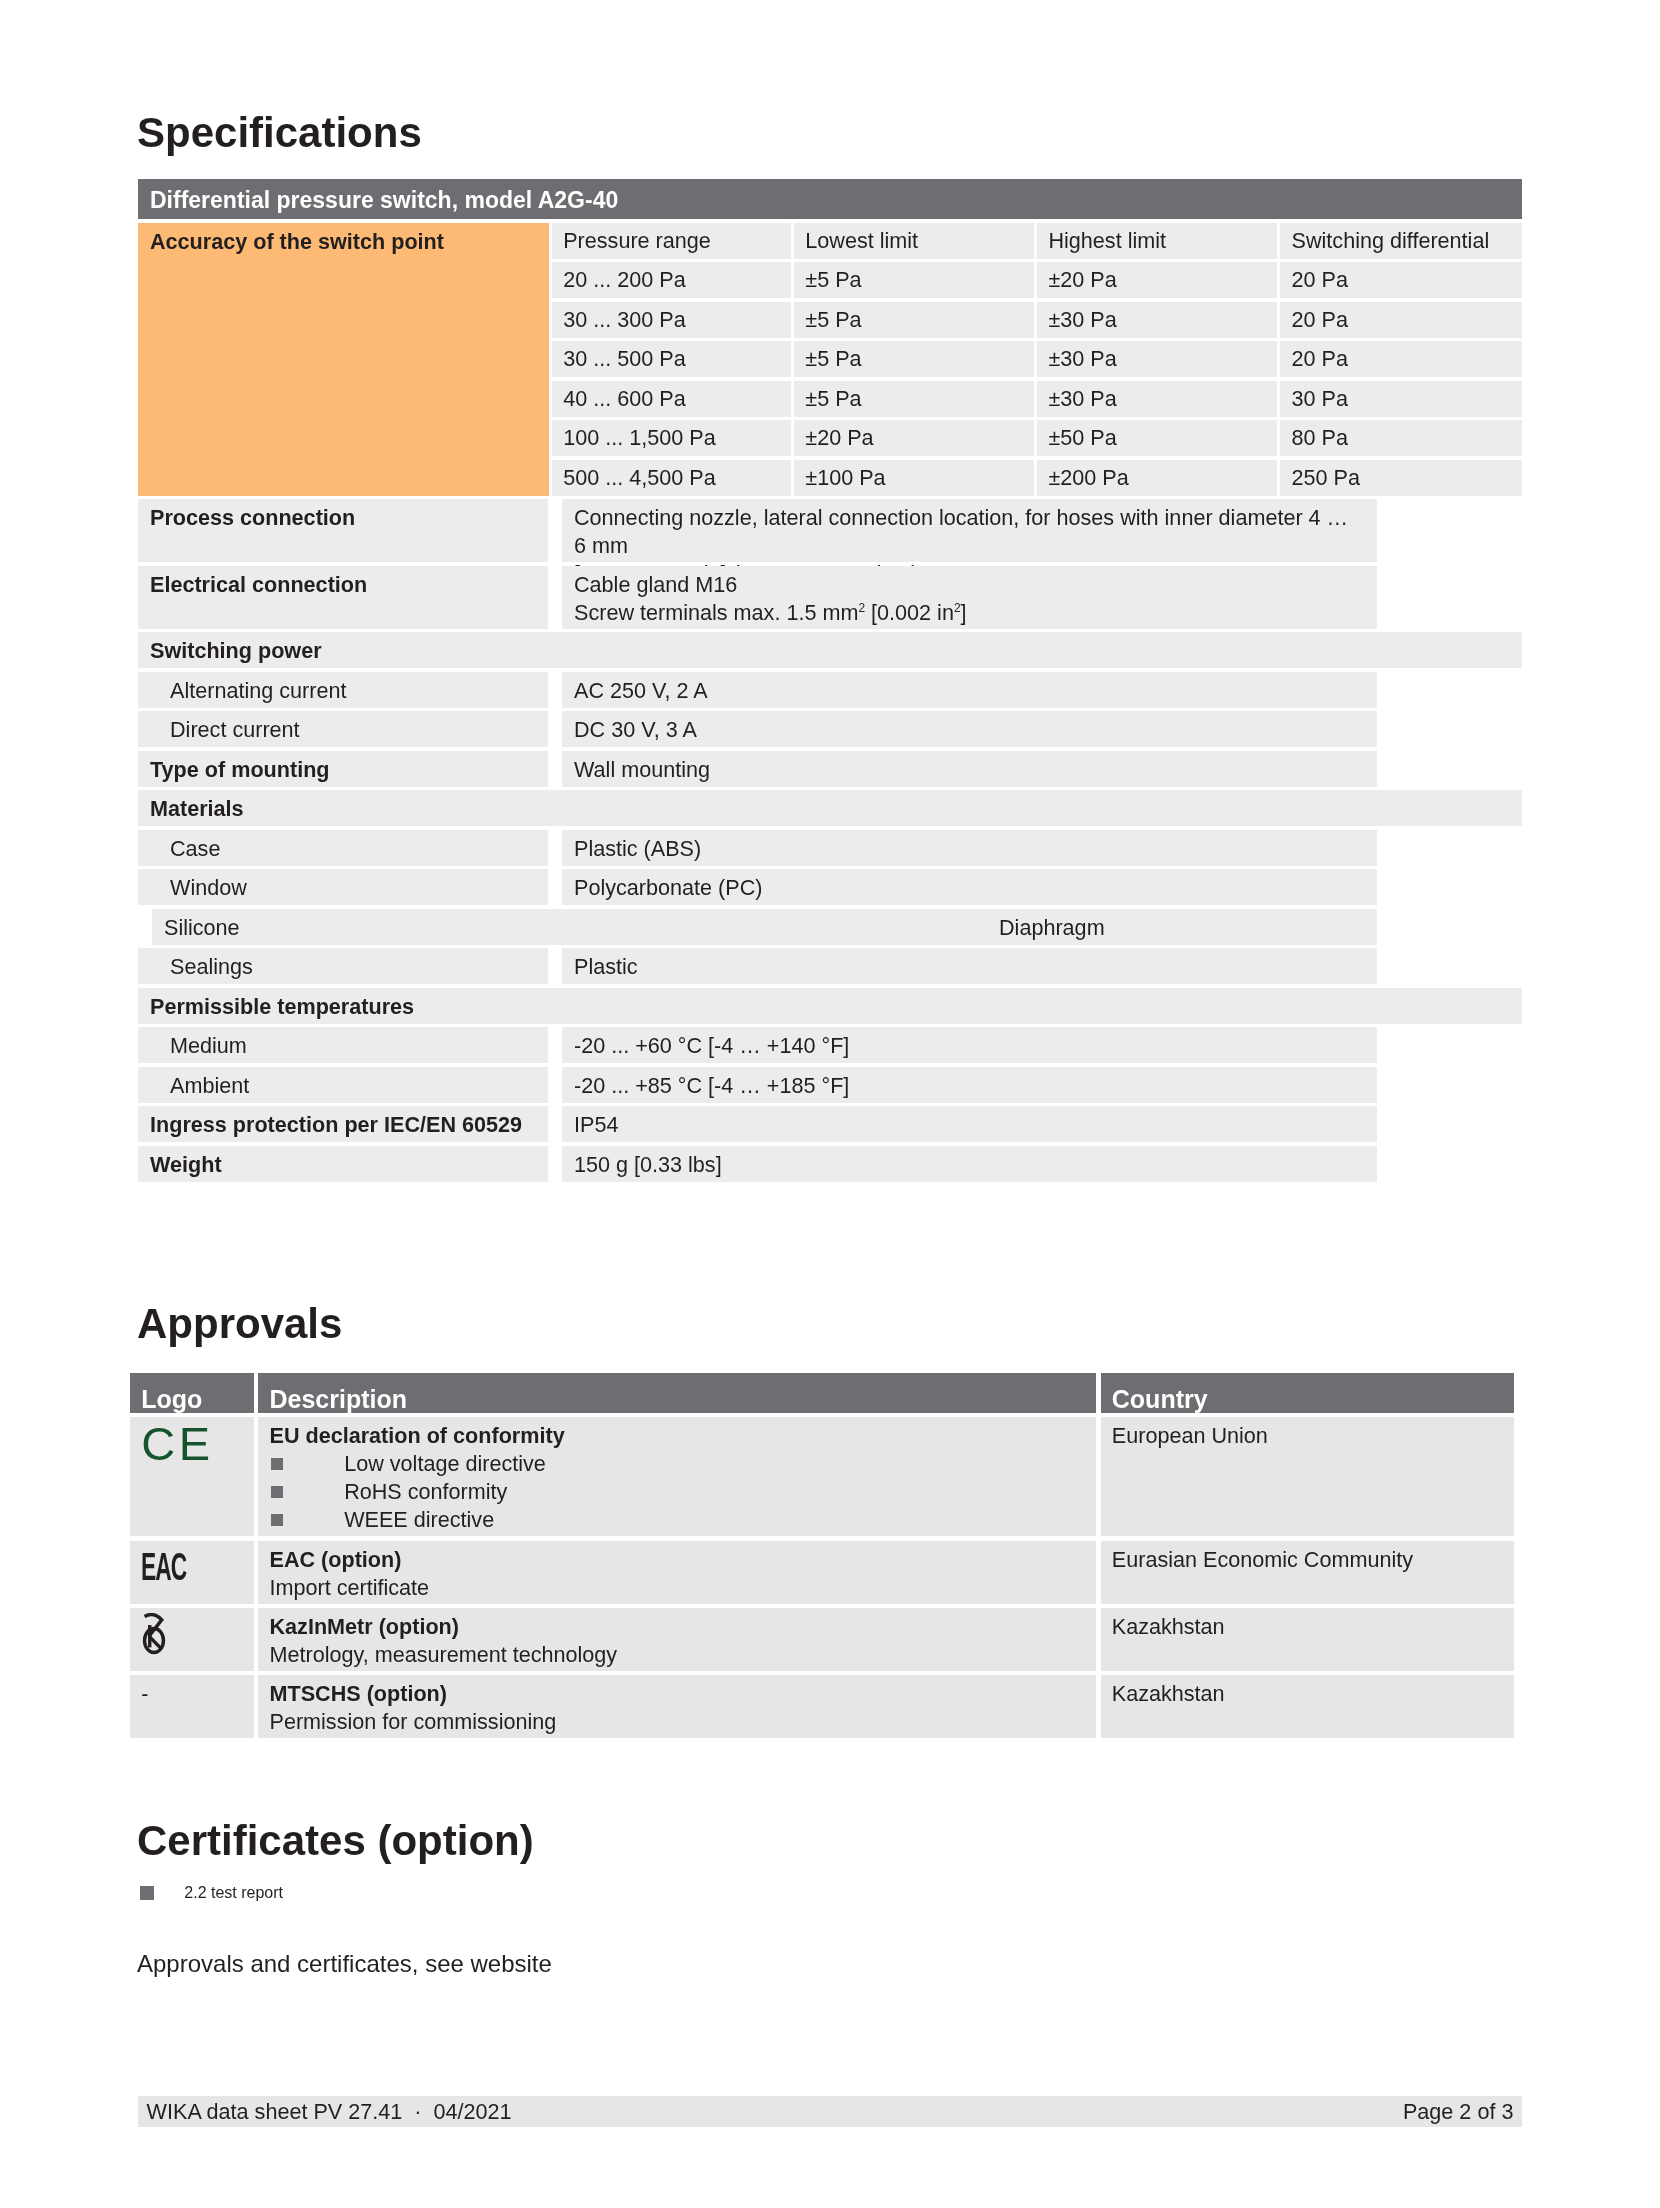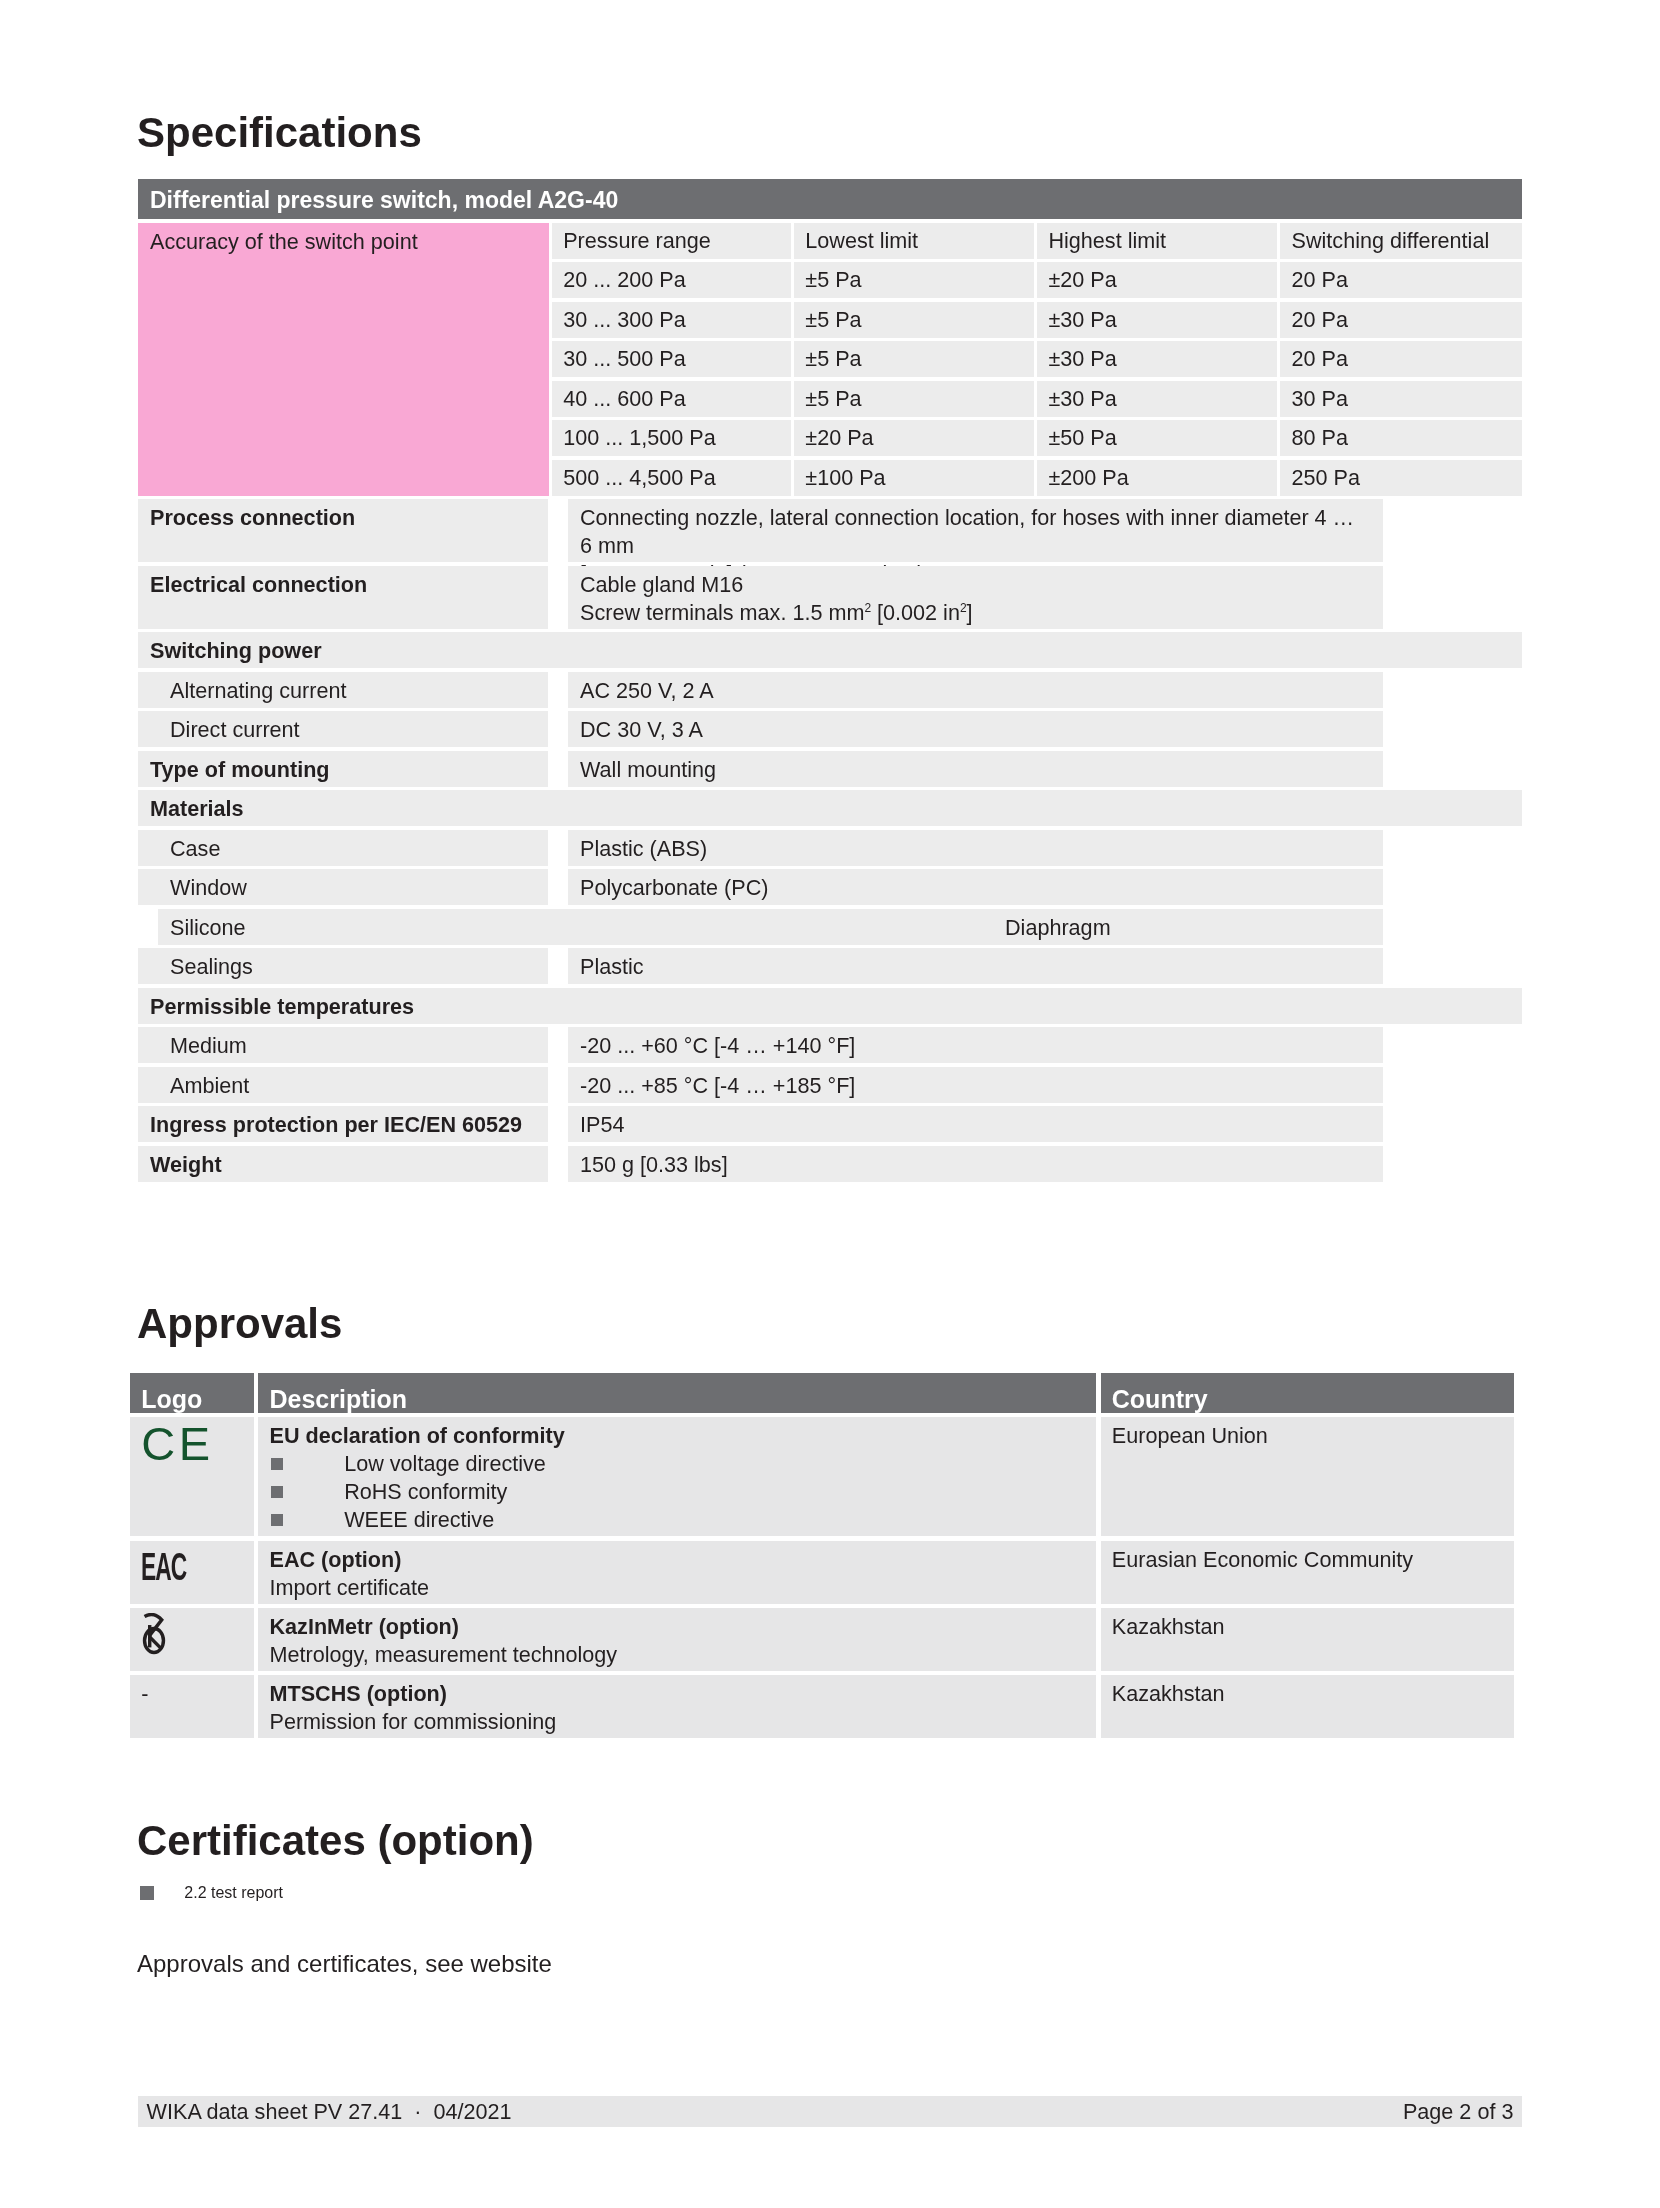--- a/index.html
+++ b/index.html
@@ -8,27 +8,27 @@
 
   .h1 { position: absolute; left: 137px; font-weight: bold; font-size: 42px; color: #231f20; letter-spacing: 0; }
 
   
   .spec { position: absolute; left: 138px; top: 179px; width: 1384px; }
   .spec-head { height: 40px; background: #6d6e71; color: #fff; font-weight: bold; font-size: 23px; padding-left: 12px; line-height: 42px; }
   .row { display: flex; margin-top: 3.5px; }
   .cell { background: #ececec; font-size: 21.6px; line-height: 28px; padding: 5.2px 12px; }
   .lab { width: 410px; font-weight: bold; }
   .lab.sub { font-weight: normal; padding-left: 32px; }
-  .val { width: 815px; margin-left: 20px; }
+  .val { width: 815px; margin-left: 14px; }
   .full { width: 1384px; font-weight: bold; }
   .row.h46 .cell { height: 36px; }
   .row.h73 .cell { height: 63px; }
 
   .acc { display: flex; margin-top: 3.5px; }
-  .acc-lab { width: 436px; background: #f9a8d4; font-weight: normal; font-size: 21.6px; padding: 5.2px 12px; line-height: 28px; }
+  .acc-lab { width: 436px; background: #fdba74; font-weight: bold; font-size: 21.6px; padding: 5.2px 12px; line-height: 28px; }
   .acc-grid { margin-left: 3.5px; width: 970px; }
   .acc-row { display: flex; }
   .acc-row + .acc-row { margin-top: 3.5px; }
   .acc-cell { background: #ececec; font-size: 21.6px; line-height: 28px; padding: 4.3px 11.2px; height: 36px; }
   .acc-cell + .acc-cell { margin-left: 3.5px; }
   .w1 { width: 239px; } .w2 { width: 240px; } .w3 { width: 240px; } .w4 { width: 242px; }
 
   sup { font-size: 12px; vertical-align: 7.8px; line-height: 0; }
 
   

